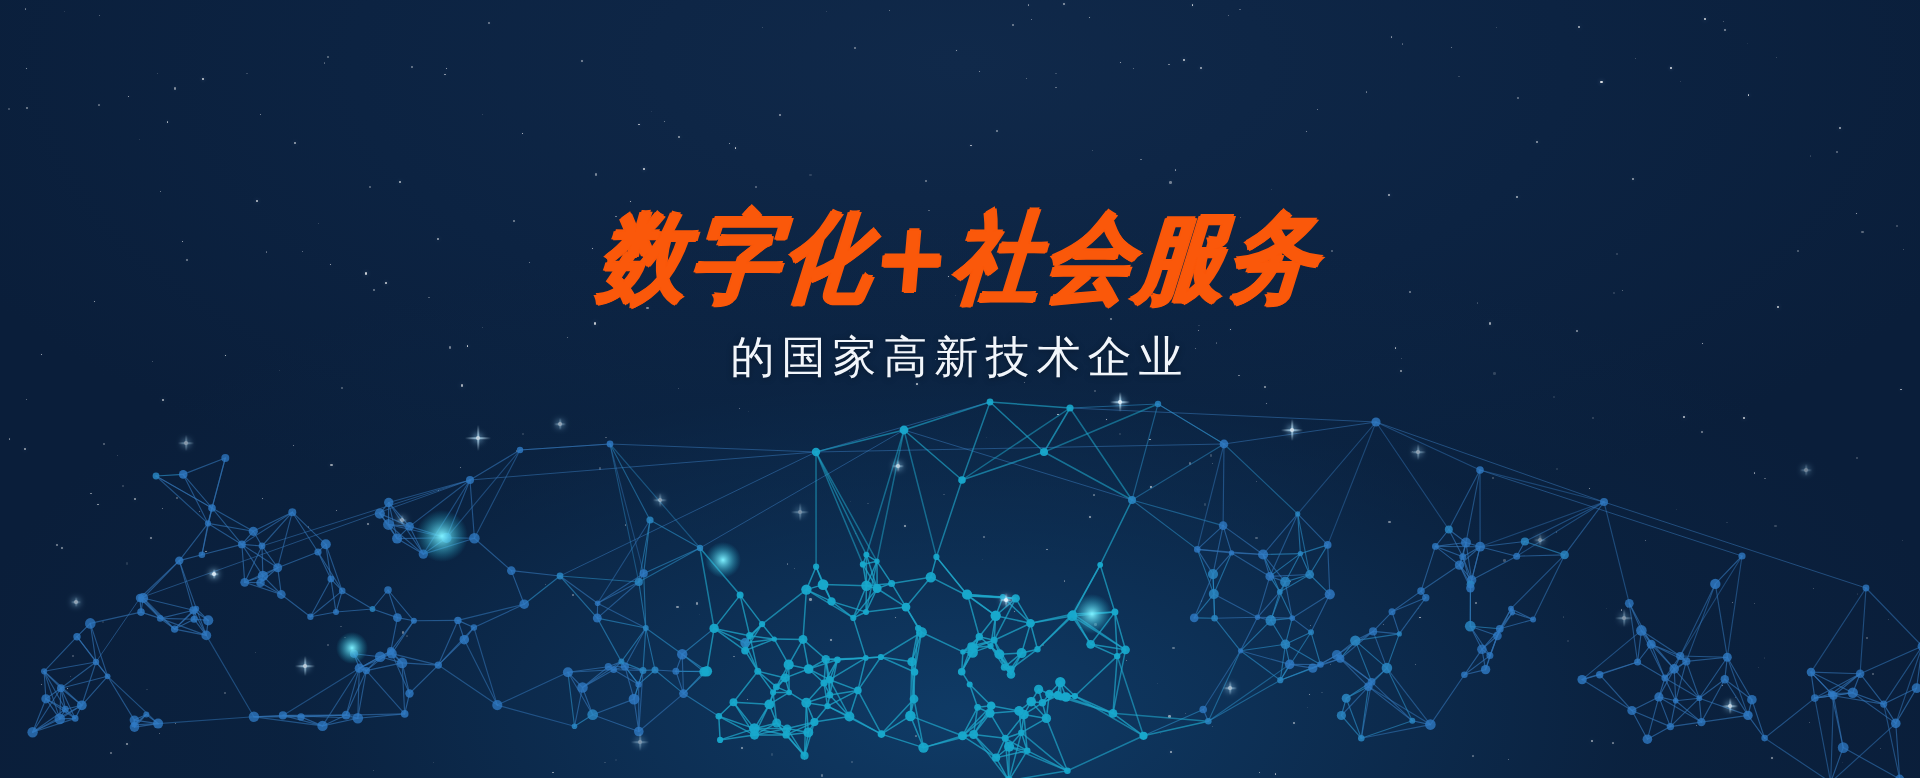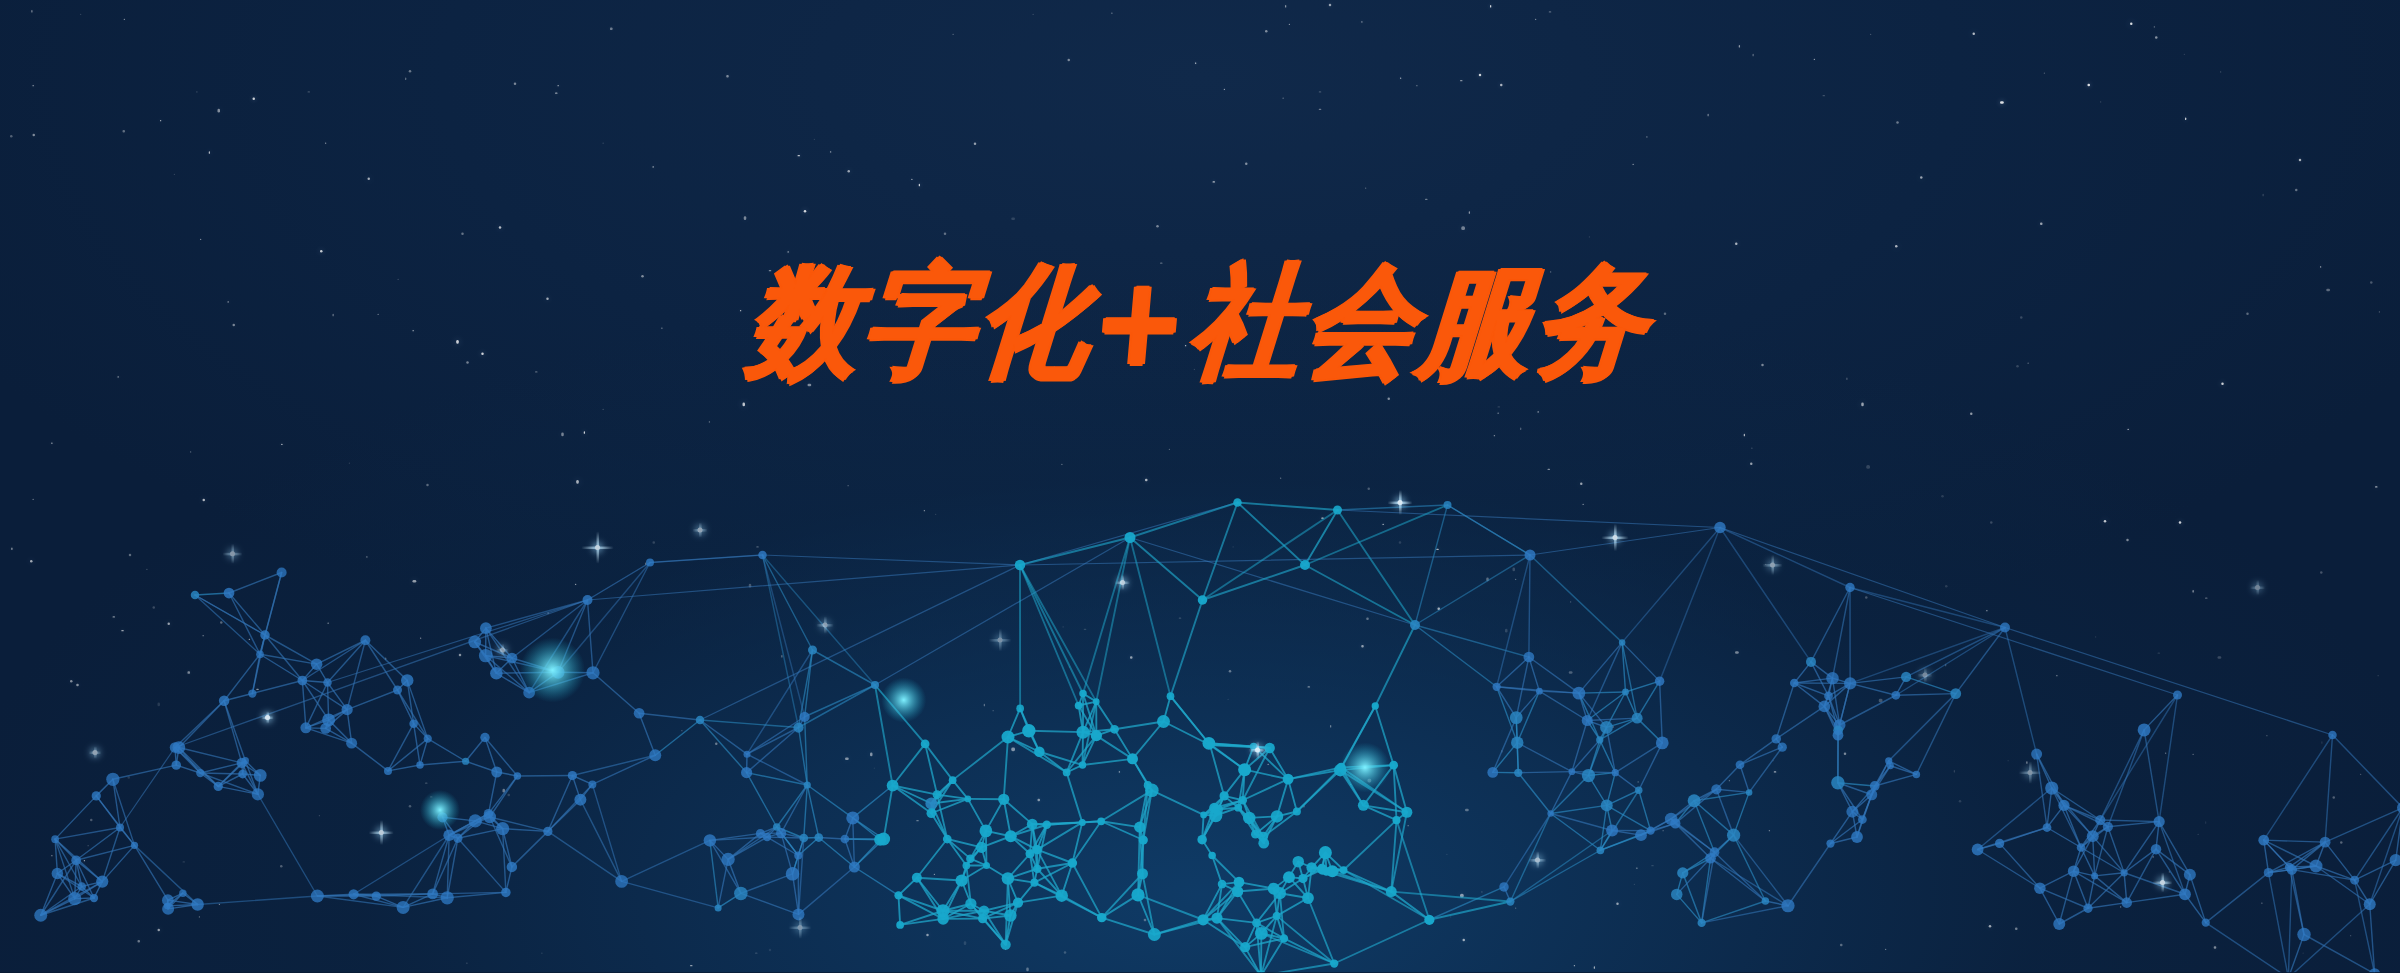--- a/index.html
+++ b/index.html
@@ -1930,15 +1930,16 @@
       </div>
       <div class="sparkle" style="left: 1806px; top: 470px; width: 0px; height: 0px; opacity: 0.47;">
         <i class="h" style="width: 12px; margin-left: 0px; background: linear-gradient(90deg, rgba(150, 220, 255, 0) 0%, rgb(207, 238, 255) 50%, rgba(150, 220, 255, 0) 100%);"></i>
         <i class="v" style="height: 12px; background: linear-gradient(rgba(150, 220, 255, 0) 0%, rgb(207, 238, 255) 50%, rgba(150, 220, 255, 0) 100%);"></i>
         <b></b>
       </div>
     </div>
 
   <div class="layer" id="text-layer">
     <h1 id="headline">数字化+社会服务</h1>
+    <h2 id="subhead">的国家高新技术企业</h2>
   </div>
 
 </div>
 
 </body></html>

